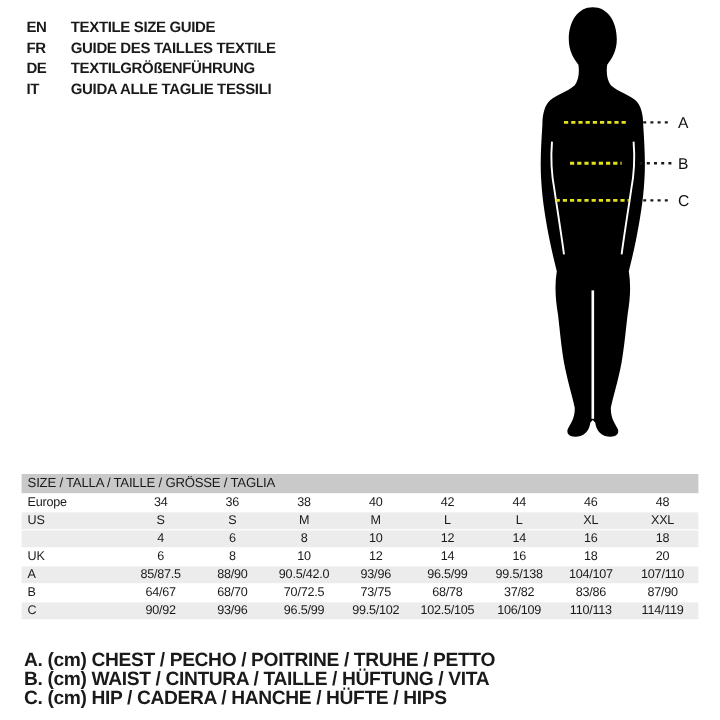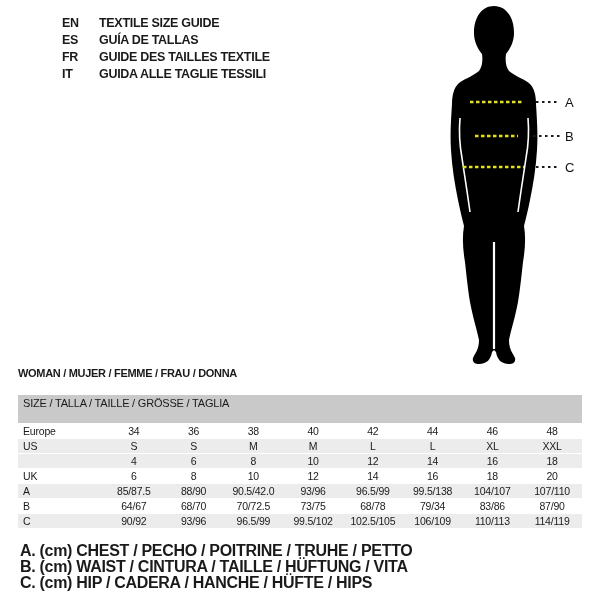--- a/index.html
+++ b/index.html
@@ -22,21 +22,20 @@
   .lang-row {
     display: flex;
     height: 17.2px;
     align-items: center;
   }
   .lang-code {
     width: 37px;
     font-weight: bold;
     font-size: 12.5px;
     letter-spacing: -0.3px;
-    margin-left: 40px;
   }
   .lang-title {
     font-weight: bold;
     font-size: 12.5px;
     letter-spacing: -0.3px;
     white-space: nowrap;
     text-align: center;
   }
 
   
@@ -63,21 +62,21 @@
   }
 
   
   .size-table {
     position: absolute;
     left: 18px;
     top: 395px;
     width: 564px;
   }
   .thead {
-    height: 28px;
+    height: 16px;
     line-height: 16px;
     background: var(--header-bg, #c9c9c9);
     font-size: 11px;
     padding-left: 5px;
     margin-bottom: 1px;
     letter-spacing: -0.2px;
   }
   .trow {
     display: grid;
     grid-template-columns: 86px repeat(8, 1fr);
@@ -110,26 +109,26 @@
 <body>
 
 <div id="canvas">
 
   <div class="lang-block">
     <div class="lang-row">
       <span class="lang-code">EN</span>
       <span class="lang-title">TEXTILE SIZE GUIDE</span>
     </div>
     <div class="lang-row">
-      <span class="lang-code">ES</span>
-      <span class="lang-title">GUÍA DE TALLAS</span>
-    </div>
-    <div class="lang-row">
       <span class="lang-code">FR</span>
       <span class="lang-title">GUIDE DES TAILLES TEXTILE</span>
+    </div>
+    <div class="lang-row">
+      <span class="lang-code">DE</span>
+      <span class="lang-title">TEXTILGRÖßENFÜHRUNG</span>
     </div>
     <div class="lang-row">
       <span class="lang-code">IT</span>
       <span class="lang-title">GUIDA ALLE TAGLIE TESSILI</span>
     </div>
   </div>
 
   <svg id="figure-svg" width="180" height="385" viewBox="0 0 180 385">
 
     <path fill="#000000" d="
@@ -177,21 +176,20 @@
 
     <line x1="55" y1="136" x2="98" y2="136" stroke="#e3e01c" stroke-width="2.4" stroke-dasharray="3.5,2.5"></line>
     <line x1="113" y1="136" x2="140" y2="136" stroke="#1a1a1a" stroke-width="2" stroke-dasharray="2.5,3.5"></line>
     <text class="measure-label" x="145" y="141">B</text>
 
     <line x1="43" y1="167" x2="104" y2="167" stroke="#e3e01c" stroke-width="2.4" stroke-dasharray="3.5,2.5"></line>
     <line x1="116" y1="167" x2="140" y2="167" stroke="#1a1a1a" stroke-width="2" stroke-dasharray="2.5,3.5"></line>
     <text class="measure-label" x="145" y="172">C</text>
   </svg>
 
-  <div class="section-title">WOMAN / MUJER / FEMME / FRAU / DONNA</div>
 
   <div class="size-table">
     <div class="thead">SIZE / TALLA / TAILLE / GRÖSSE / TAGLIA</div>
     <div>
         <div class="trow">
           <div class="tcell label">Europe</div>
           <div class="tcell">34</div>
           <div class="tcell">36</div>
           <div class="tcell">38</div>
           <div class="tcell">40</div>
@@ -244,21 +242,21 @@
           <div class="tcell">104/107</div>
           <div class="tcell">107/110</div>
         </div>
         <div class="trow">
           <div class="tcell label">B</div>
           <div class="tcell">64/67</div>
           <div class="tcell">68/70</div>
           <div class="tcell">70/72.5</div>
           <div class="tcell">73/75</div>
           <div class="tcell">68/78</div>
-          <div class="tcell">79/34</div>
+          <div class="tcell">37/82</div>
           <div class="tcell">83/86</div>
           <div class="tcell">87/90</div>
         </div>
         <div class="trow striped">
           <div class="tcell label">C</div>
           <div class="tcell">90/92</div>
           <div class="tcell">93/96</div>
           <div class="tcell">96.5/99</div>
           <div class="tcell">99.5/102</div>
           <div class="tcell">102.5/105</div>

